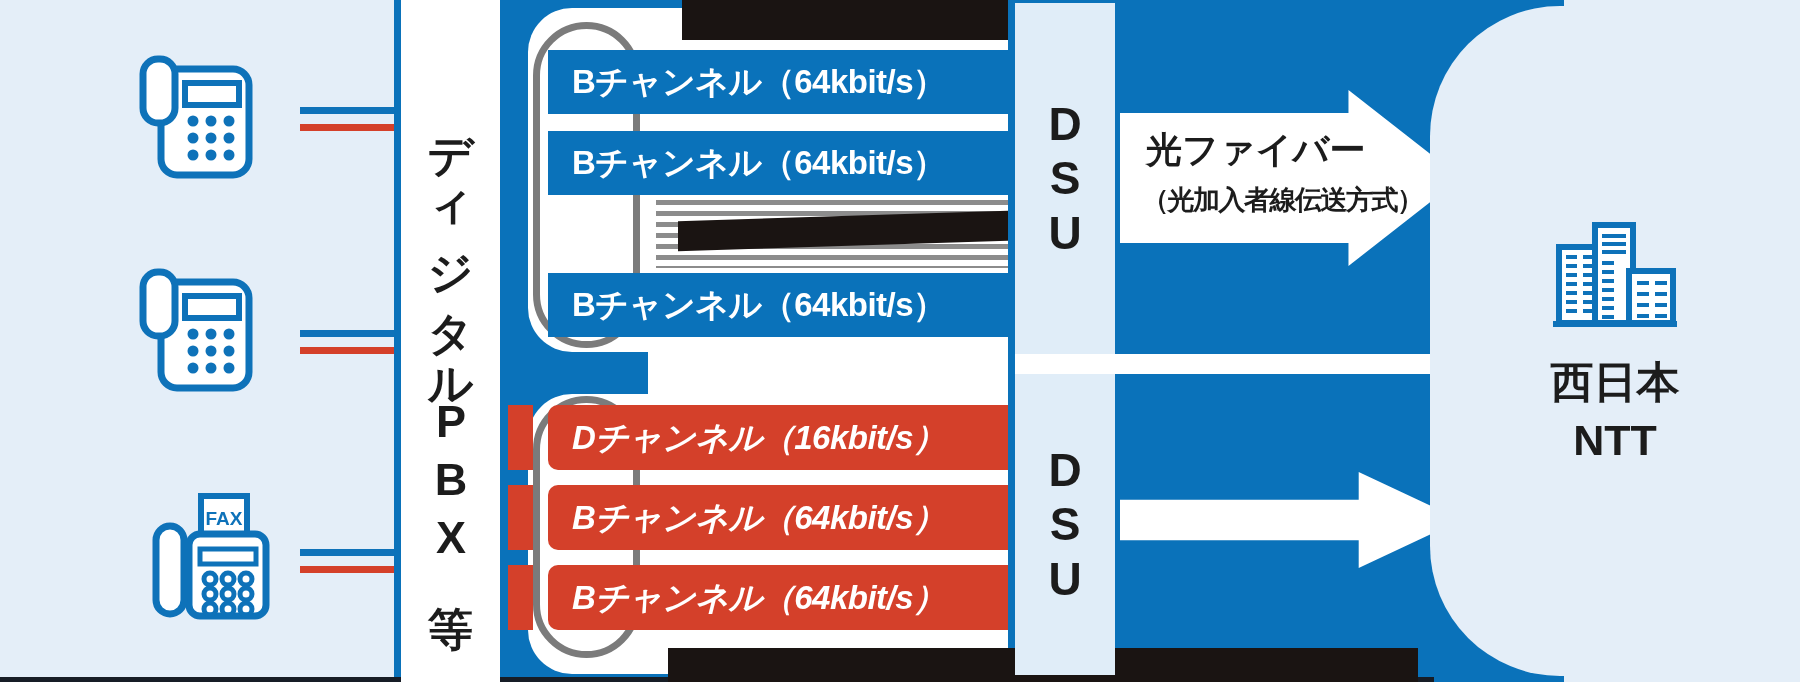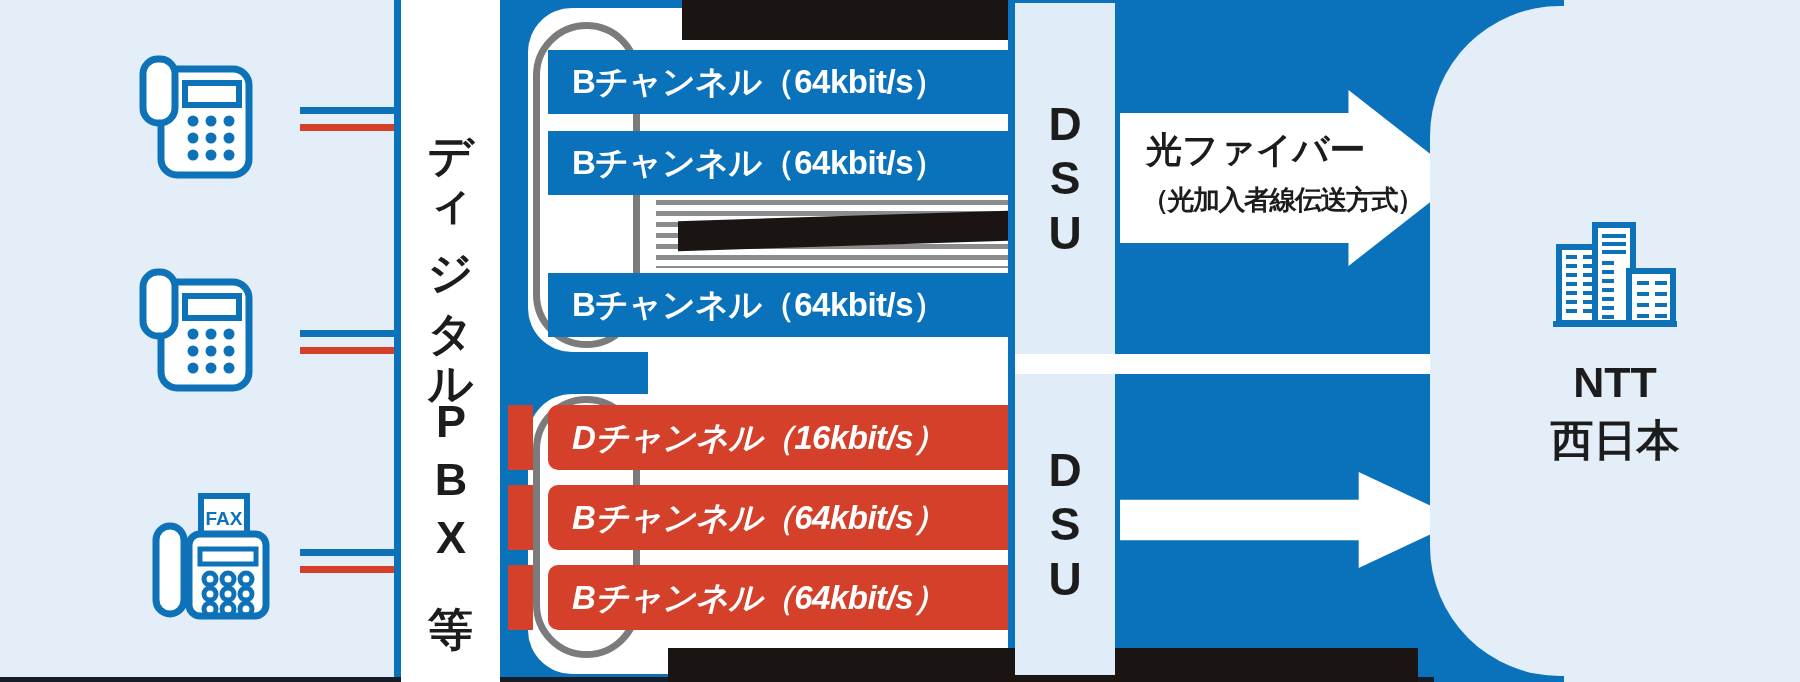--- a/index.html
+++ b/index.html
@@ -206,19 +206,19 @@
         <g stroke="#0e72b9" stroke-width="4">
           <path d="M15 36 H26 M32 36 H43 M15 45 H26 M32 45 H43 M15 54 H26 M32 54 H43 M15 63 H26 M32 63 H43 M15 72 H26 M32 72 H43 M15 81 H26 M32 81 H43 M15 90 H26 M32 90 H43"></path>
         </g>
         <rect x="78" y="50" width="44" height="52" fill="#ffffff" stroke="#0e72b9" stroke-width="6"></rect>
         <g stroke="#0e72b9" stroke-width="4">
           <path d="M86 62 H98 M104 62 H116 M86 73 H98 M104 73 H116 M86 84 H98 M104 84 H116 M86 95 H98 M104 95 H116"></path>
         </g>
         <path d="M2 103 H126" stroke="#0e72b9" stroke-width="6"></path>
       </svg>
       <div class="ntt-text">
+        <div>西日本</div>
         <div>NTT</div>
-        <div>西日本</div>
       </div>
     </div>
   </div>
 
 </div>
 
 </body></html>

